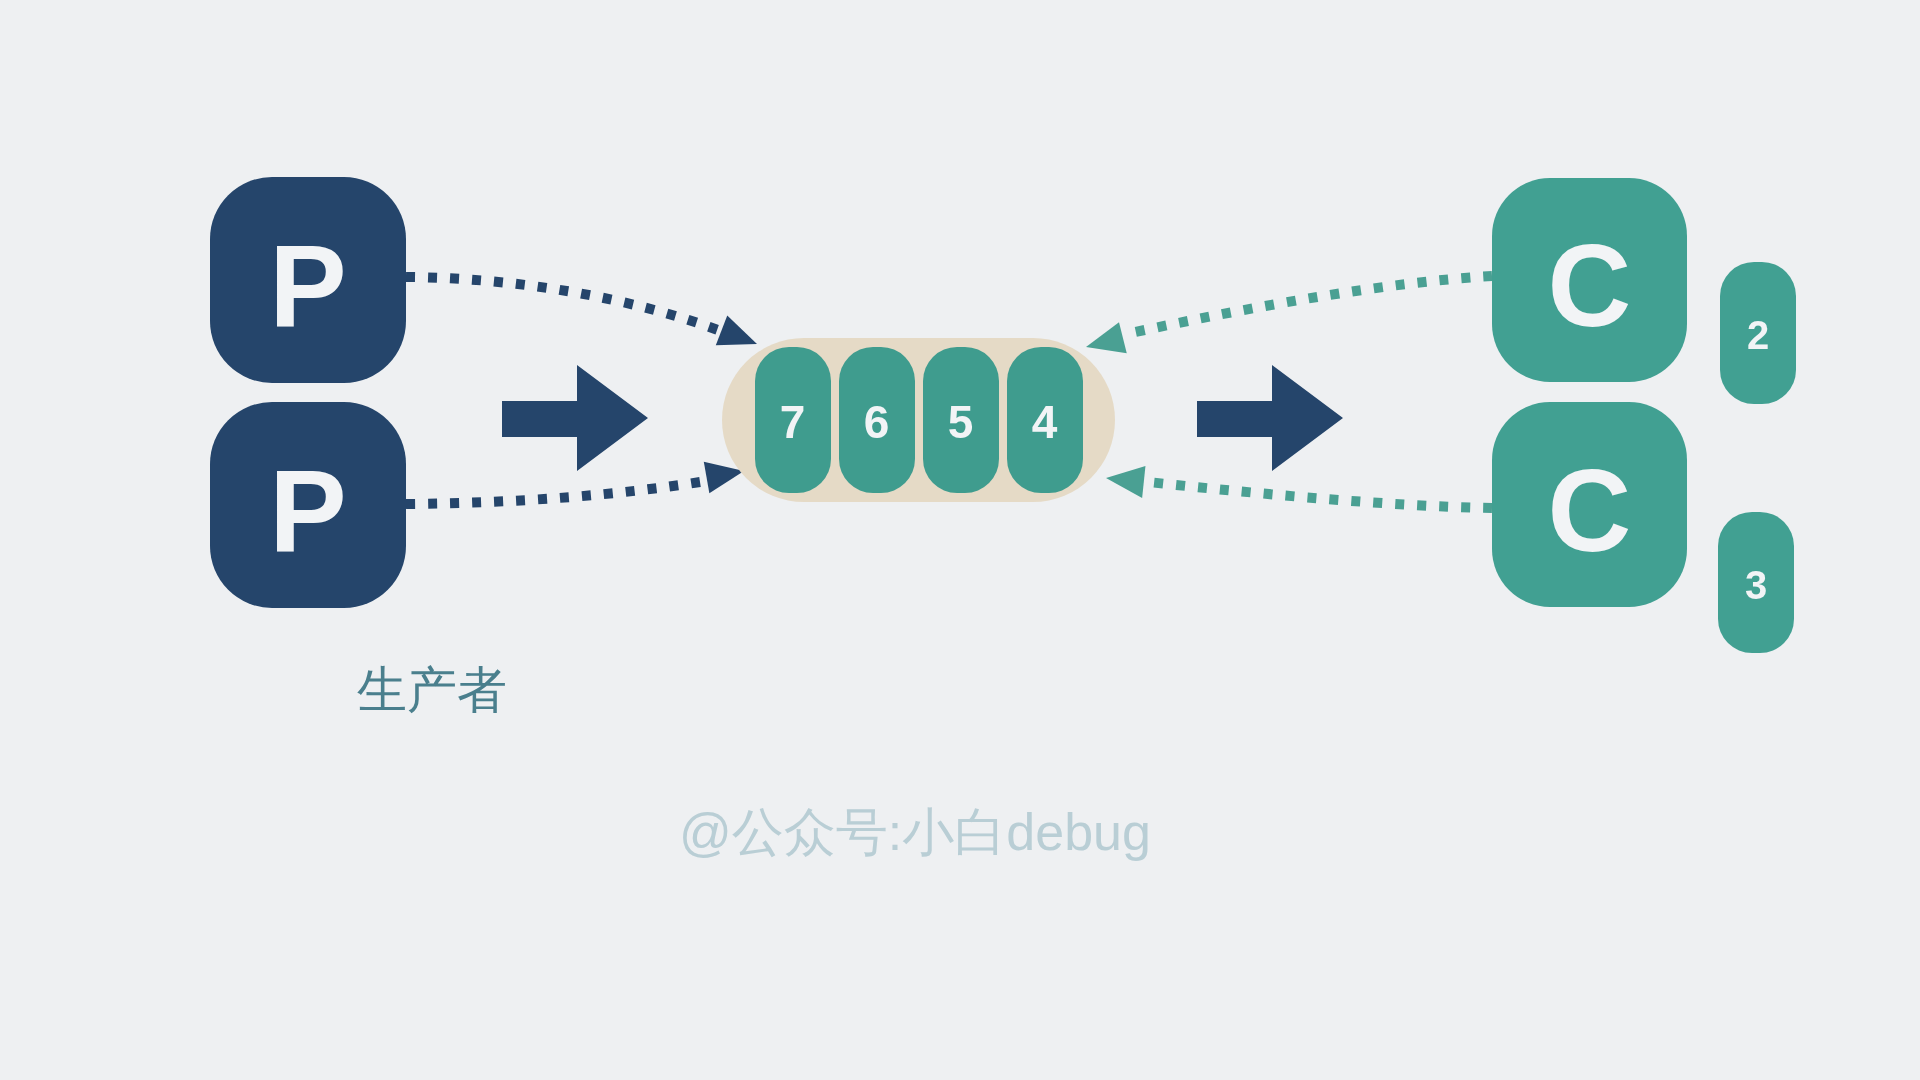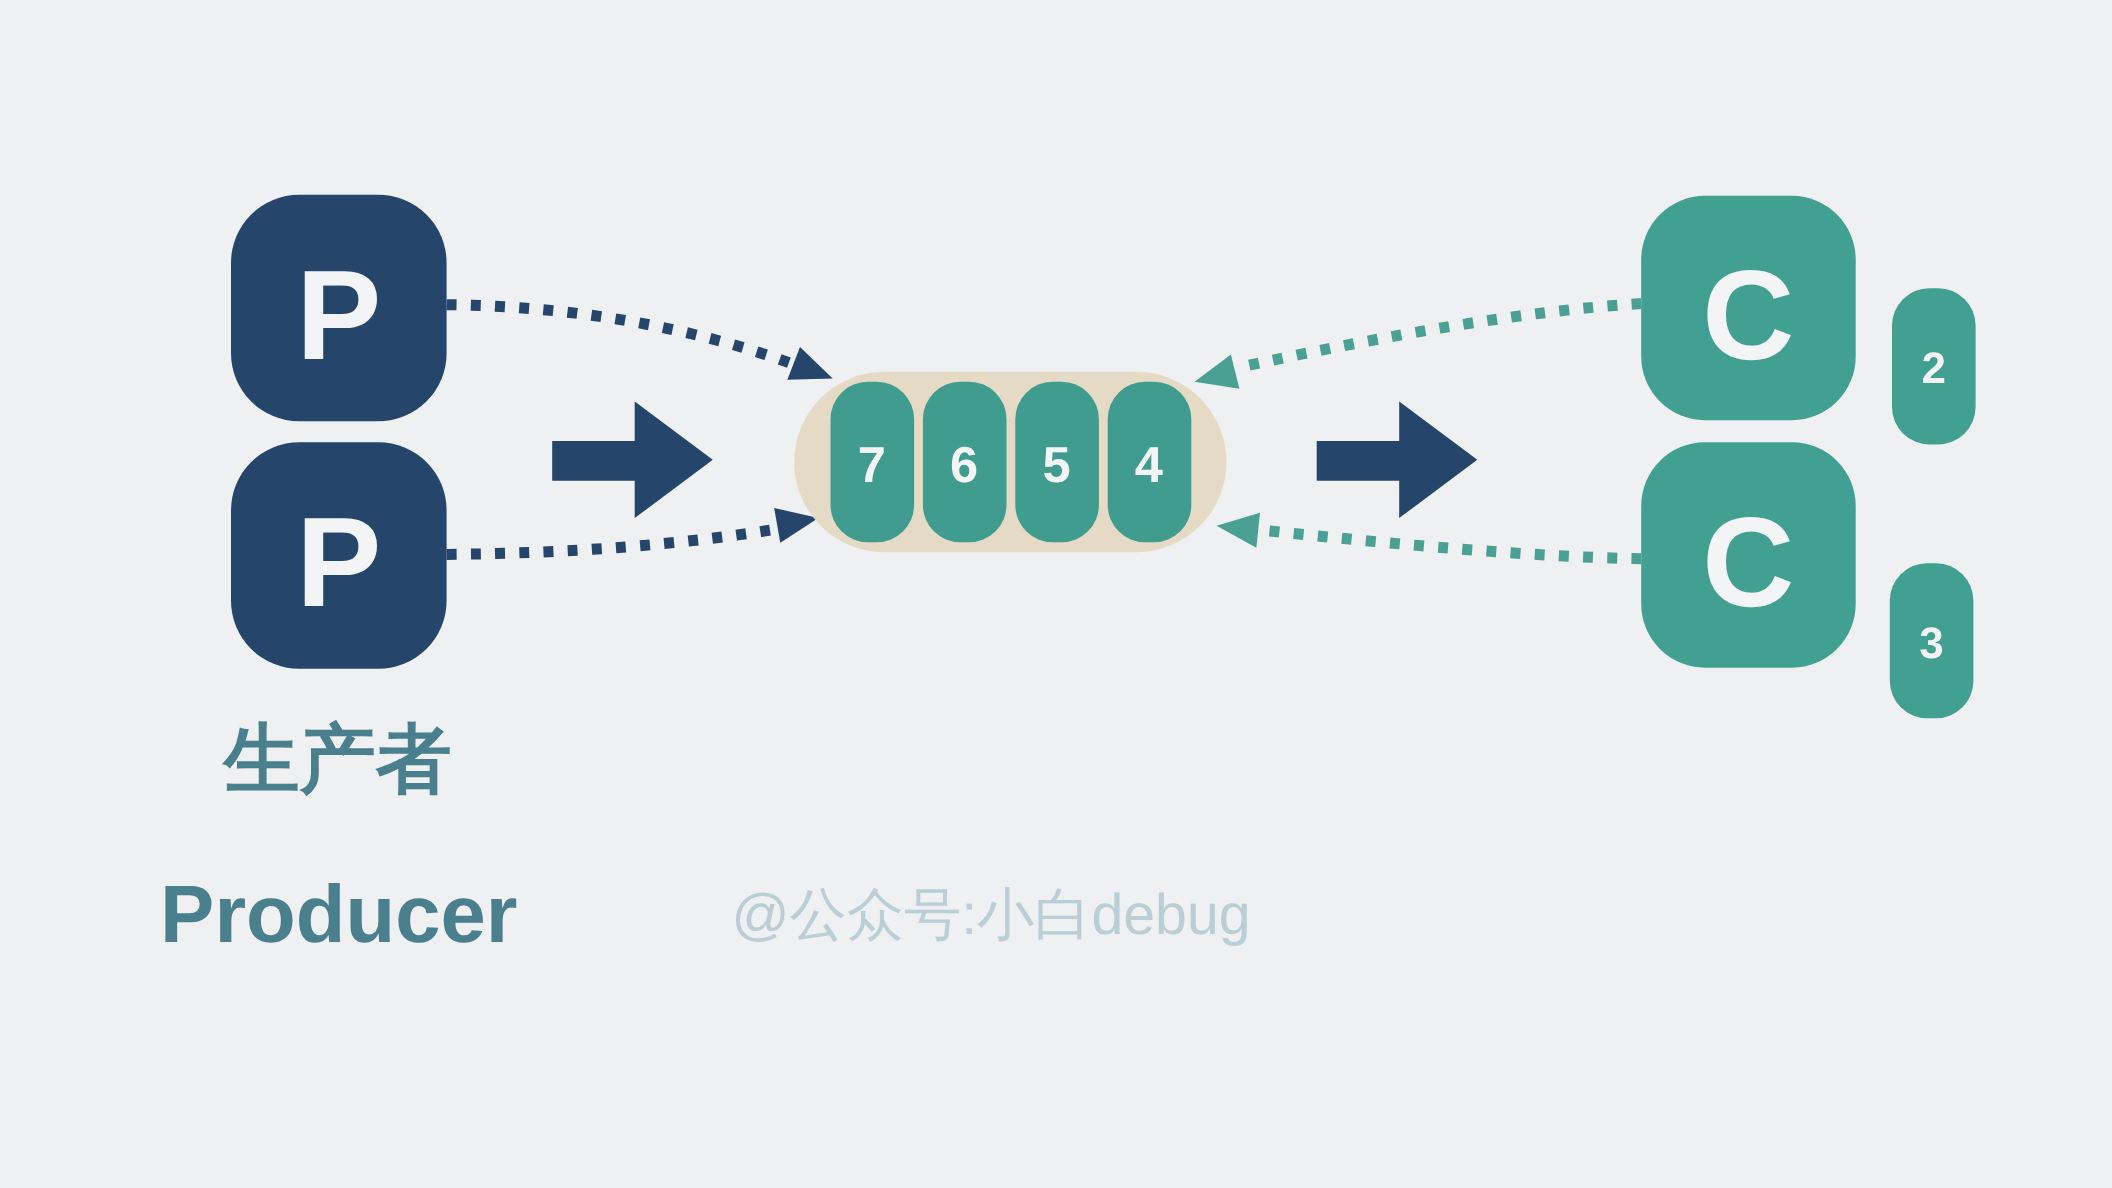--- a/index.html
+++ b/index.html
@@ -26,33 +26,33 @@
     position:absolute;left:722px;top:338px;width:393px;height:164px;
     border-radius:82px;background:var(--beige);
     display:flex;align-items:center;justify-content:center;gap:8px;
   }
   .cell{
     width:76px;height:146px;border-radius:34px;background:var(--teal-cell);
     display:flex;align-items:center;justify-content:center;
   }
   .cell-num{font-weight:bold;font-size:46px;color:var(--letter-white);padding-top:4px;line-height:1;}
 
-  .zh{position:absolute;font-size:69px;font-weight:bold;color:var(--label-teal);
-      text-align:center;height:85px;line-height:85px;white-space:nowrap;}
+  .zh{position:absolute;font-size:50px;font-weight:normal;color:var(--label-teal);
+      text-align:right;height:85px;line-height:85px;white-space:nowrap;}
   #zh-producer{left:107px;top:648px;width:400px;}
   #zh-queue{left:718px;top:648px;width:400px;}
   #zh-consumer{left:1391px;top:648px;width:400px;}
 
   .en{position:absolute;font-size:74px;font-weight:bold;color:var(--label-teal);
       text-align:center;height:85px;line-height:85px;white-space:nowrap;}
   #en-producer{left:58px;top:788px;width:500px;}
   #en-consumer{left:1340px;top:788px;width:500px;}
 
   #watermark{position:absolute;left:665px;top:795px;width:500px;height:75px;line-height:75px;
-      font-size:52px;color:var(--watermark-gray);white-space:nowrap;}
+      font-size:52px;color:var(--watermark-gray);text-align:center;white-space:nowrap;}
 
   #arrow-layer{position:absolute;left:0;top:0;width:1920px;height:1080px;}
   .dots{fill:none;stroke-width:10;stroke-dasharray:9 13;stroke-linecap:butt;}
   .dots.navy{stroke:var(--navy);}
   .dots.teal{stroke:var(--arrow-teal);}
   .head.navy{fill:var(--navy);}
   .head.teal{fill:var(--arrow-teal);}
   .solid{fill:var(--navy);}
 </style>
 </head>
@@ -108,16 +108,15 @@
   </div>
   <div id="c2" class="box cbox">
     <span class="big-letter">C</span>
   </div>
   <div id="badge3" class="box badge">
     <span class="badge-num">3</span>
   </div>
 
   <div id="zh-producer" class="zh">生产者</div>
 
-  <div id="en-producer" class="en">Producer</div>
   <div id="watermark">@公众号:小白debug</div>
 
 </div>
 
 </body></html>

